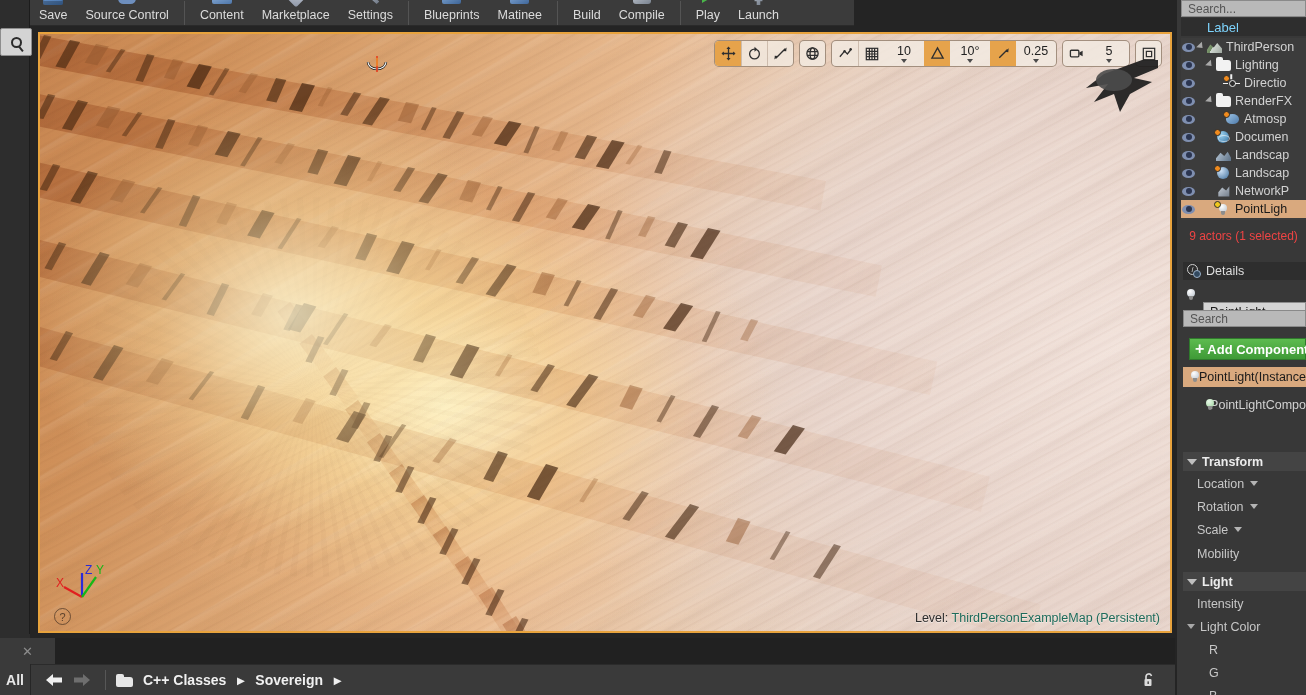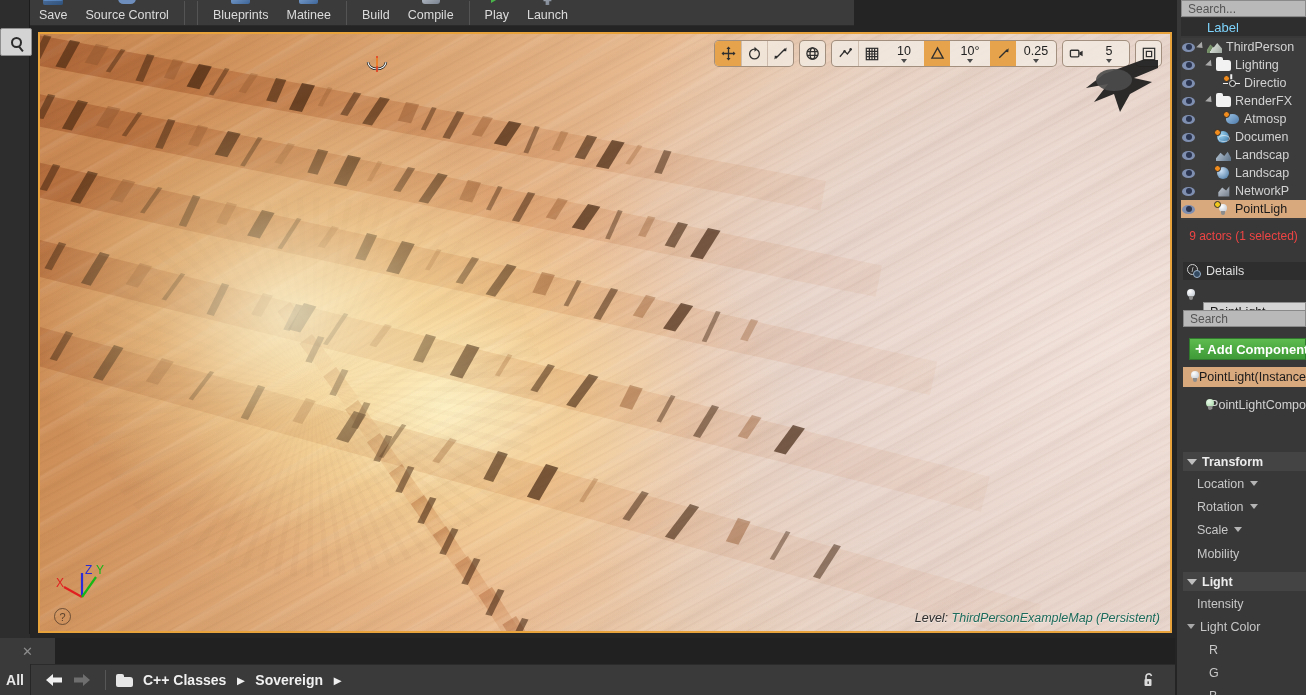--- a/index.html
+++ b/index.html
@@ -153,21 +153,20 @@
   .single { width:27px;height:27px;background: rgba(243,235,226,0.80); border:1px solid rgba(120,95,75,0.65);border-radius:5px;display:flex;align-items:center;justify-content:center;cursor:pointer;}
 
   
   .si { stroke:#2f2f2f; fill:none; stroke-width:1.4; }
   .si-f { fill:#2f2f2f; }
 
   
   .vp-level {
     position:absolute; right:10px; bottom:6px; font-size:12.5px; z-index:6;
     text-shadow: 0 1px 1px rgba(255,255,255,.6);
-    font-style: italic;
   }
   .vp-level .lk { color:#2c2c2c; }
   .vp-level .lv { color:#1d6b5a; }
 
   .axis-gizmo { position:absolute; left:12px; bottom:18px; width:56px; height:56px; z-index:6;}
   .vp-help { position:absolute; left:14px; bottom:6px; width:17px;height:17px;border:1.5px solid rgba(70,50,35,.7);
              border-radius:50%; color:rgba(70,50,35,.85); font-size:11px; display:flex;align-items:center;justify-content:center; z-index:6; cursor:pointer;}
 
   .rot-widget { position:absolute; left:322px; top:22px; width:30px; height:34px; z-index:7; }
 
@@ -287,20 +286,40 @@
         <span class="tb-label">Save</span>
       </div>
       <div class="tb-btn">
         <span class="tb-ico">
             <i class="ico-cloud"></i>
           </span>
         <span class="tb-label">Source Control</span>
       </div>
     </div>
     <div class="tb-sep"></div>
+    <div class="tb-group">
+      <div class="tb-btn">
+        <span class="tb-ico">
+            <i class="ico-book"></i>
+          </span>
+        <span class="tb-label">Content</span>
+      </div>
+      <div class="tb-btn">
+        <span class="tb-ico">
+            <i class="ico-diamond"></i>
+          </span>
+        <span class="tb-label">Marketplace</span>
+      </div>
+      <div class="tb-btn">
+        <span class="tb-ico">
+            <i class="ico-wrench"></i>
+          </span>
+        <span class="tb-label">Settings</span>
+      </div>
+    </div>
     <div class="tb-sep"></div>
     <div class="tb-group">
       <div class="tb-btn">
         <span class="tb-ico">
             <i class="ico-bp"></i>
           </span>
         <span class="tb-label">Blueprints</span>
       </div>
       <div class="tb-btn">
         <span class="tb-ico">

